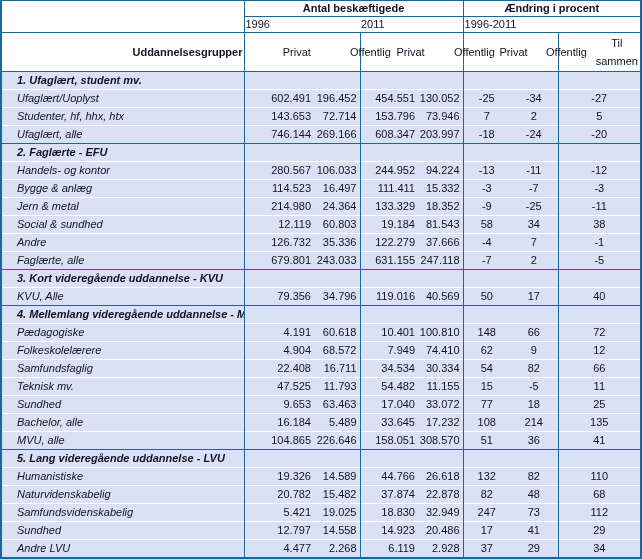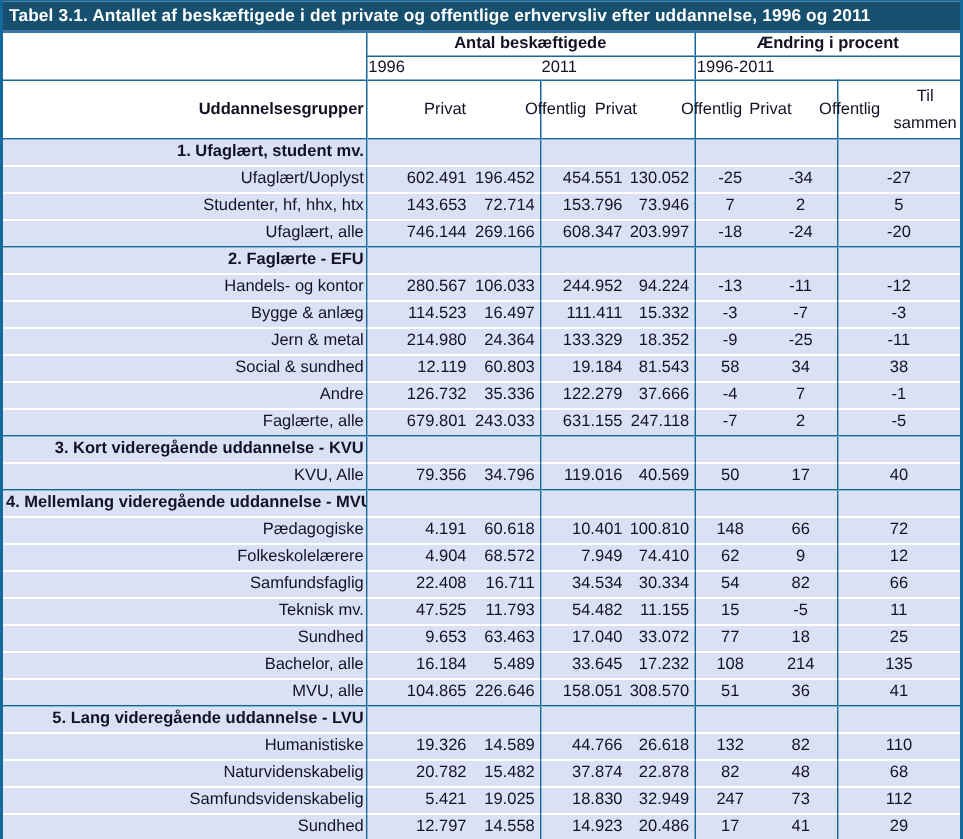--- a/index.html
+++ b/index.html
@@ -75,30 +75,29 @@
   .corner{border-bottom:1px solid var(--teal);}
   .bl{border-left:1px solid var(--teal);}
   .group-underline{border-bottom:1px solid var(--teal);}
 
   tbody td{
     background:var(--rowbg);
     height:15px; line-height:15px;
     border-top:1px solid #ffffff;
     overflow:hidden; white-space:nowrap;
   }
-  tbody td.label{padding-left:2px; text-align:right;}
+  tbody td.label{padding-left:15px; text-align:left;font-style:italic;}
   tbody td.num{text-align:right; padding-right:3px;}
   tbody td.pct{text-align:center;}
   tr.section-row td{border-top:1px solid var(--teal); font-weight:bold;}
 </style>
 </head>
 <body>
 
 <div class="table-wrap">
-  <div class="title-bar">Tabel 3.1. Antallet af beskæftigede i det private og offentlige erhvervsliv efter uddannelse, 1996 og 2011</div>
 
   <table>
     <colgroup>
       <col class="c-label">
         <col class="c1">
         <col class="c2">
         <col class="c3">
       <col class="c4">
         <col class="c5">
         <col class="c6">

